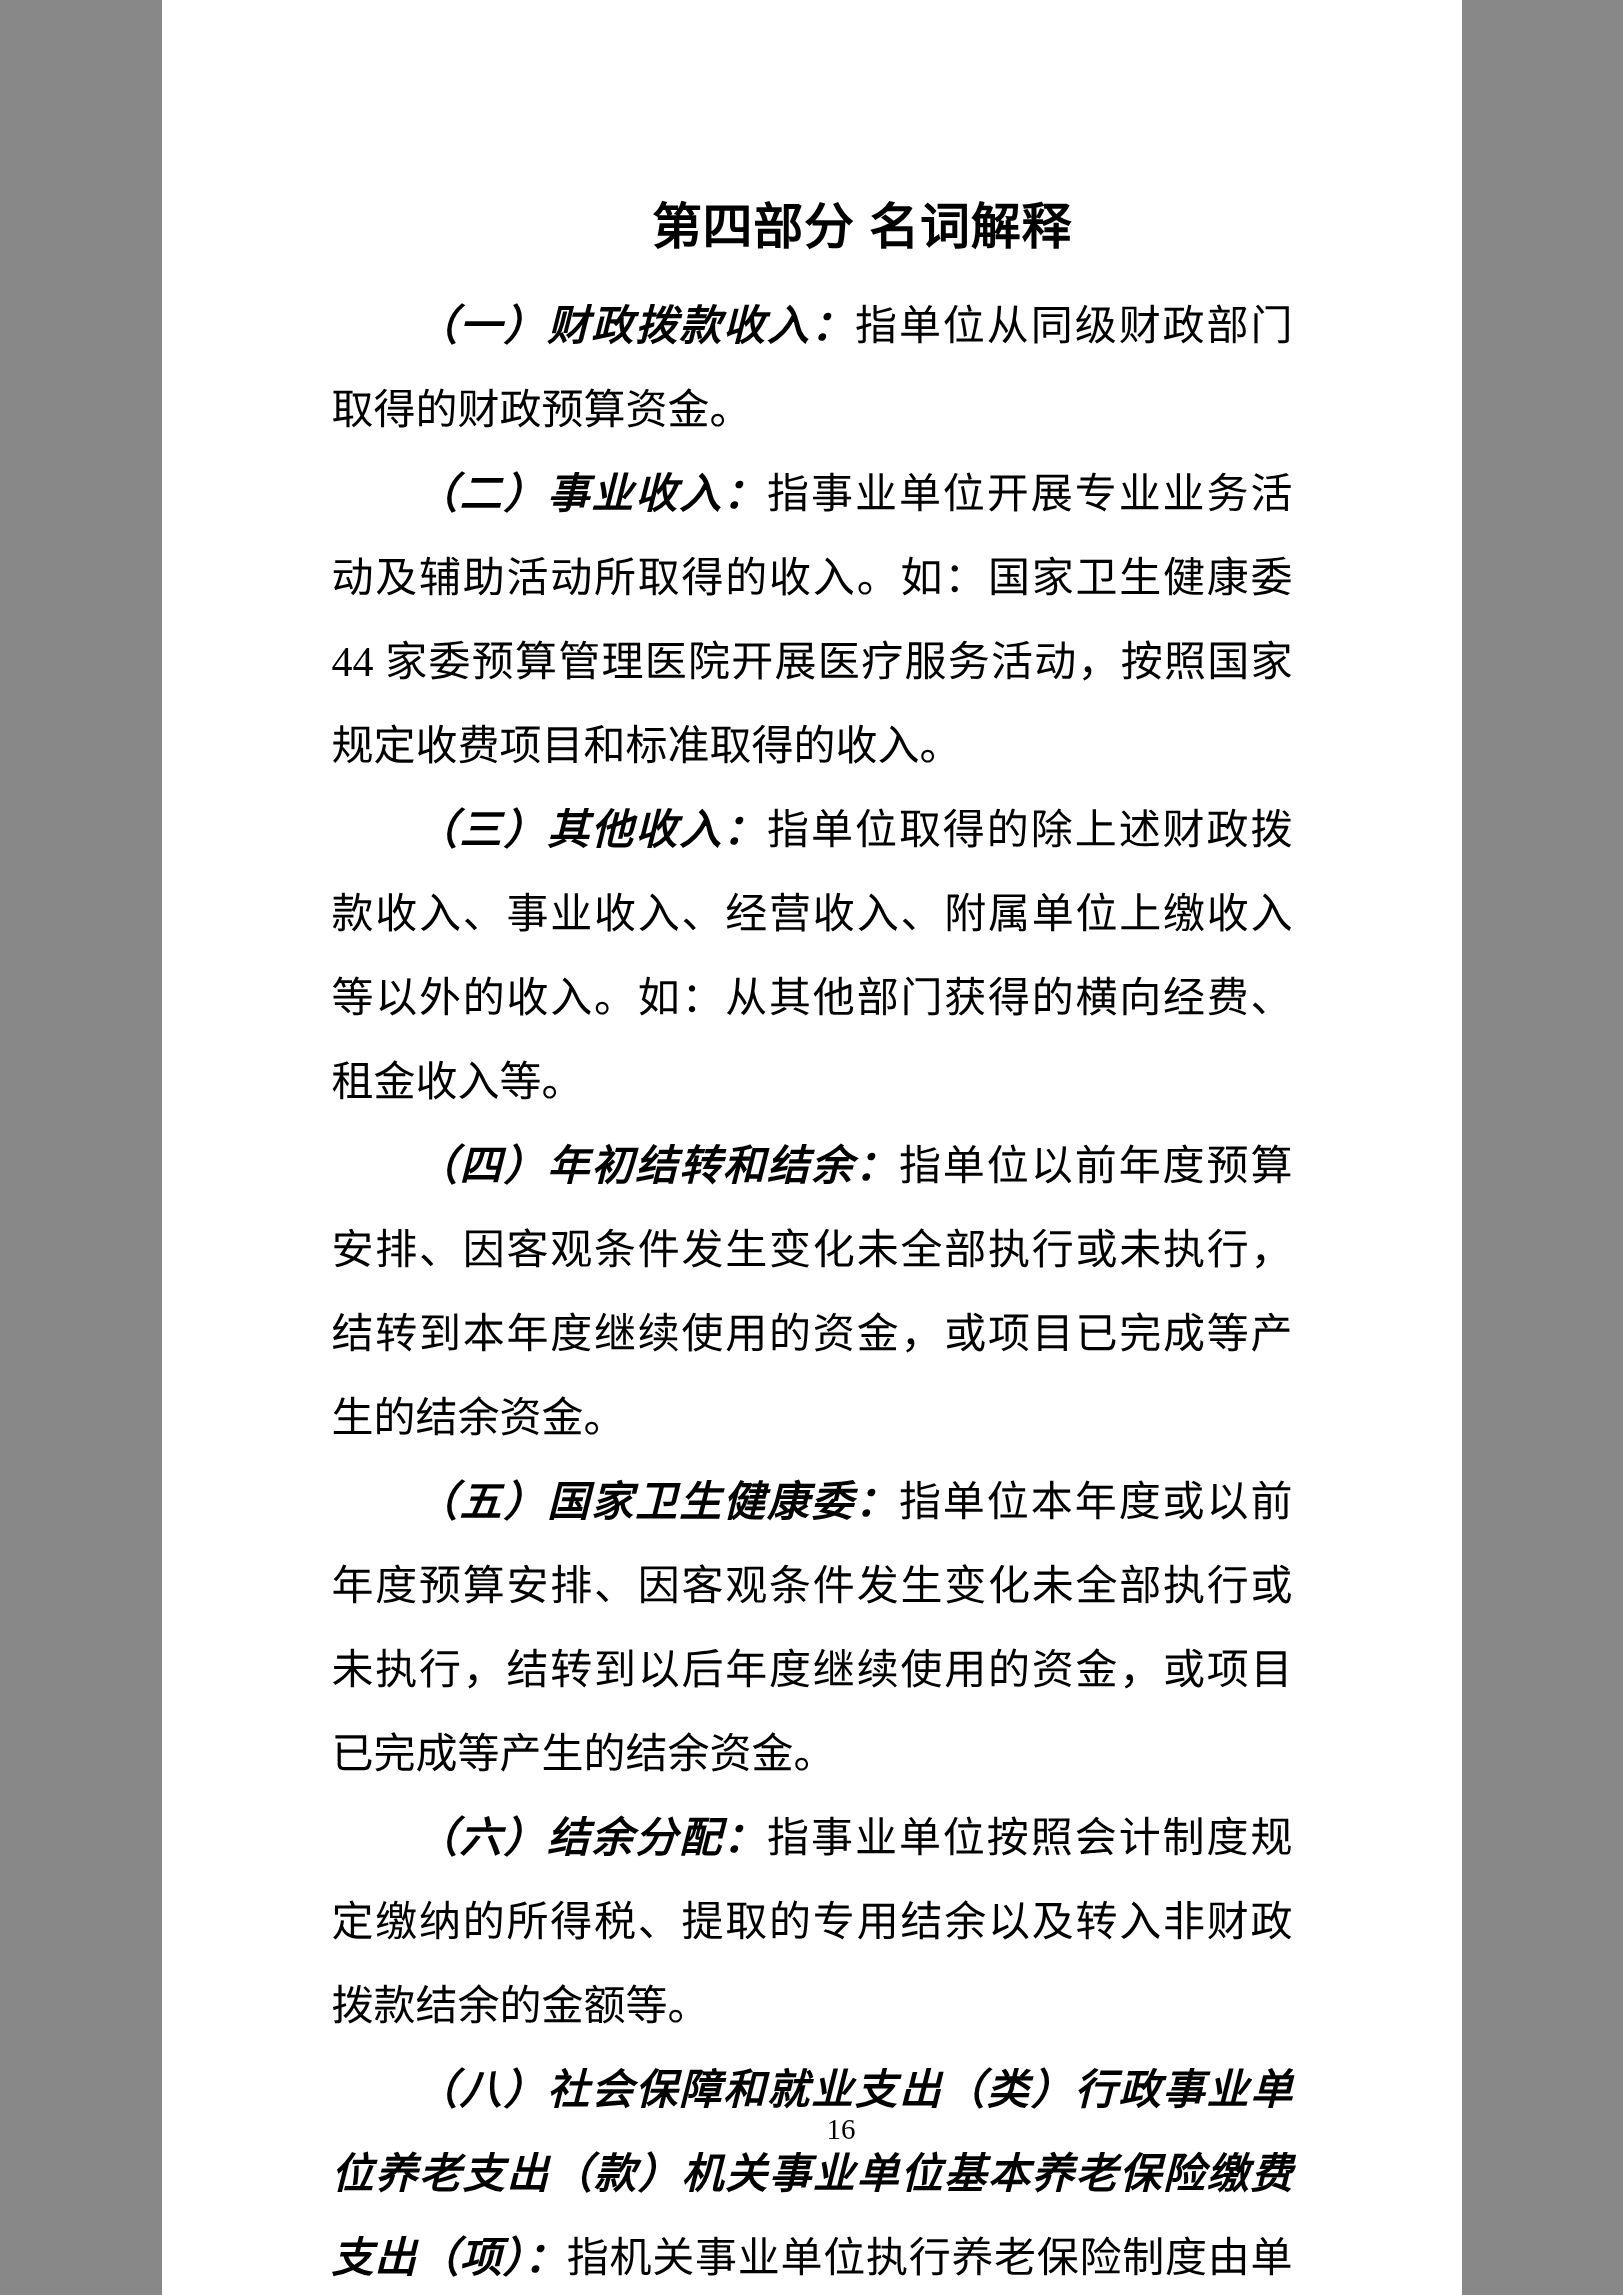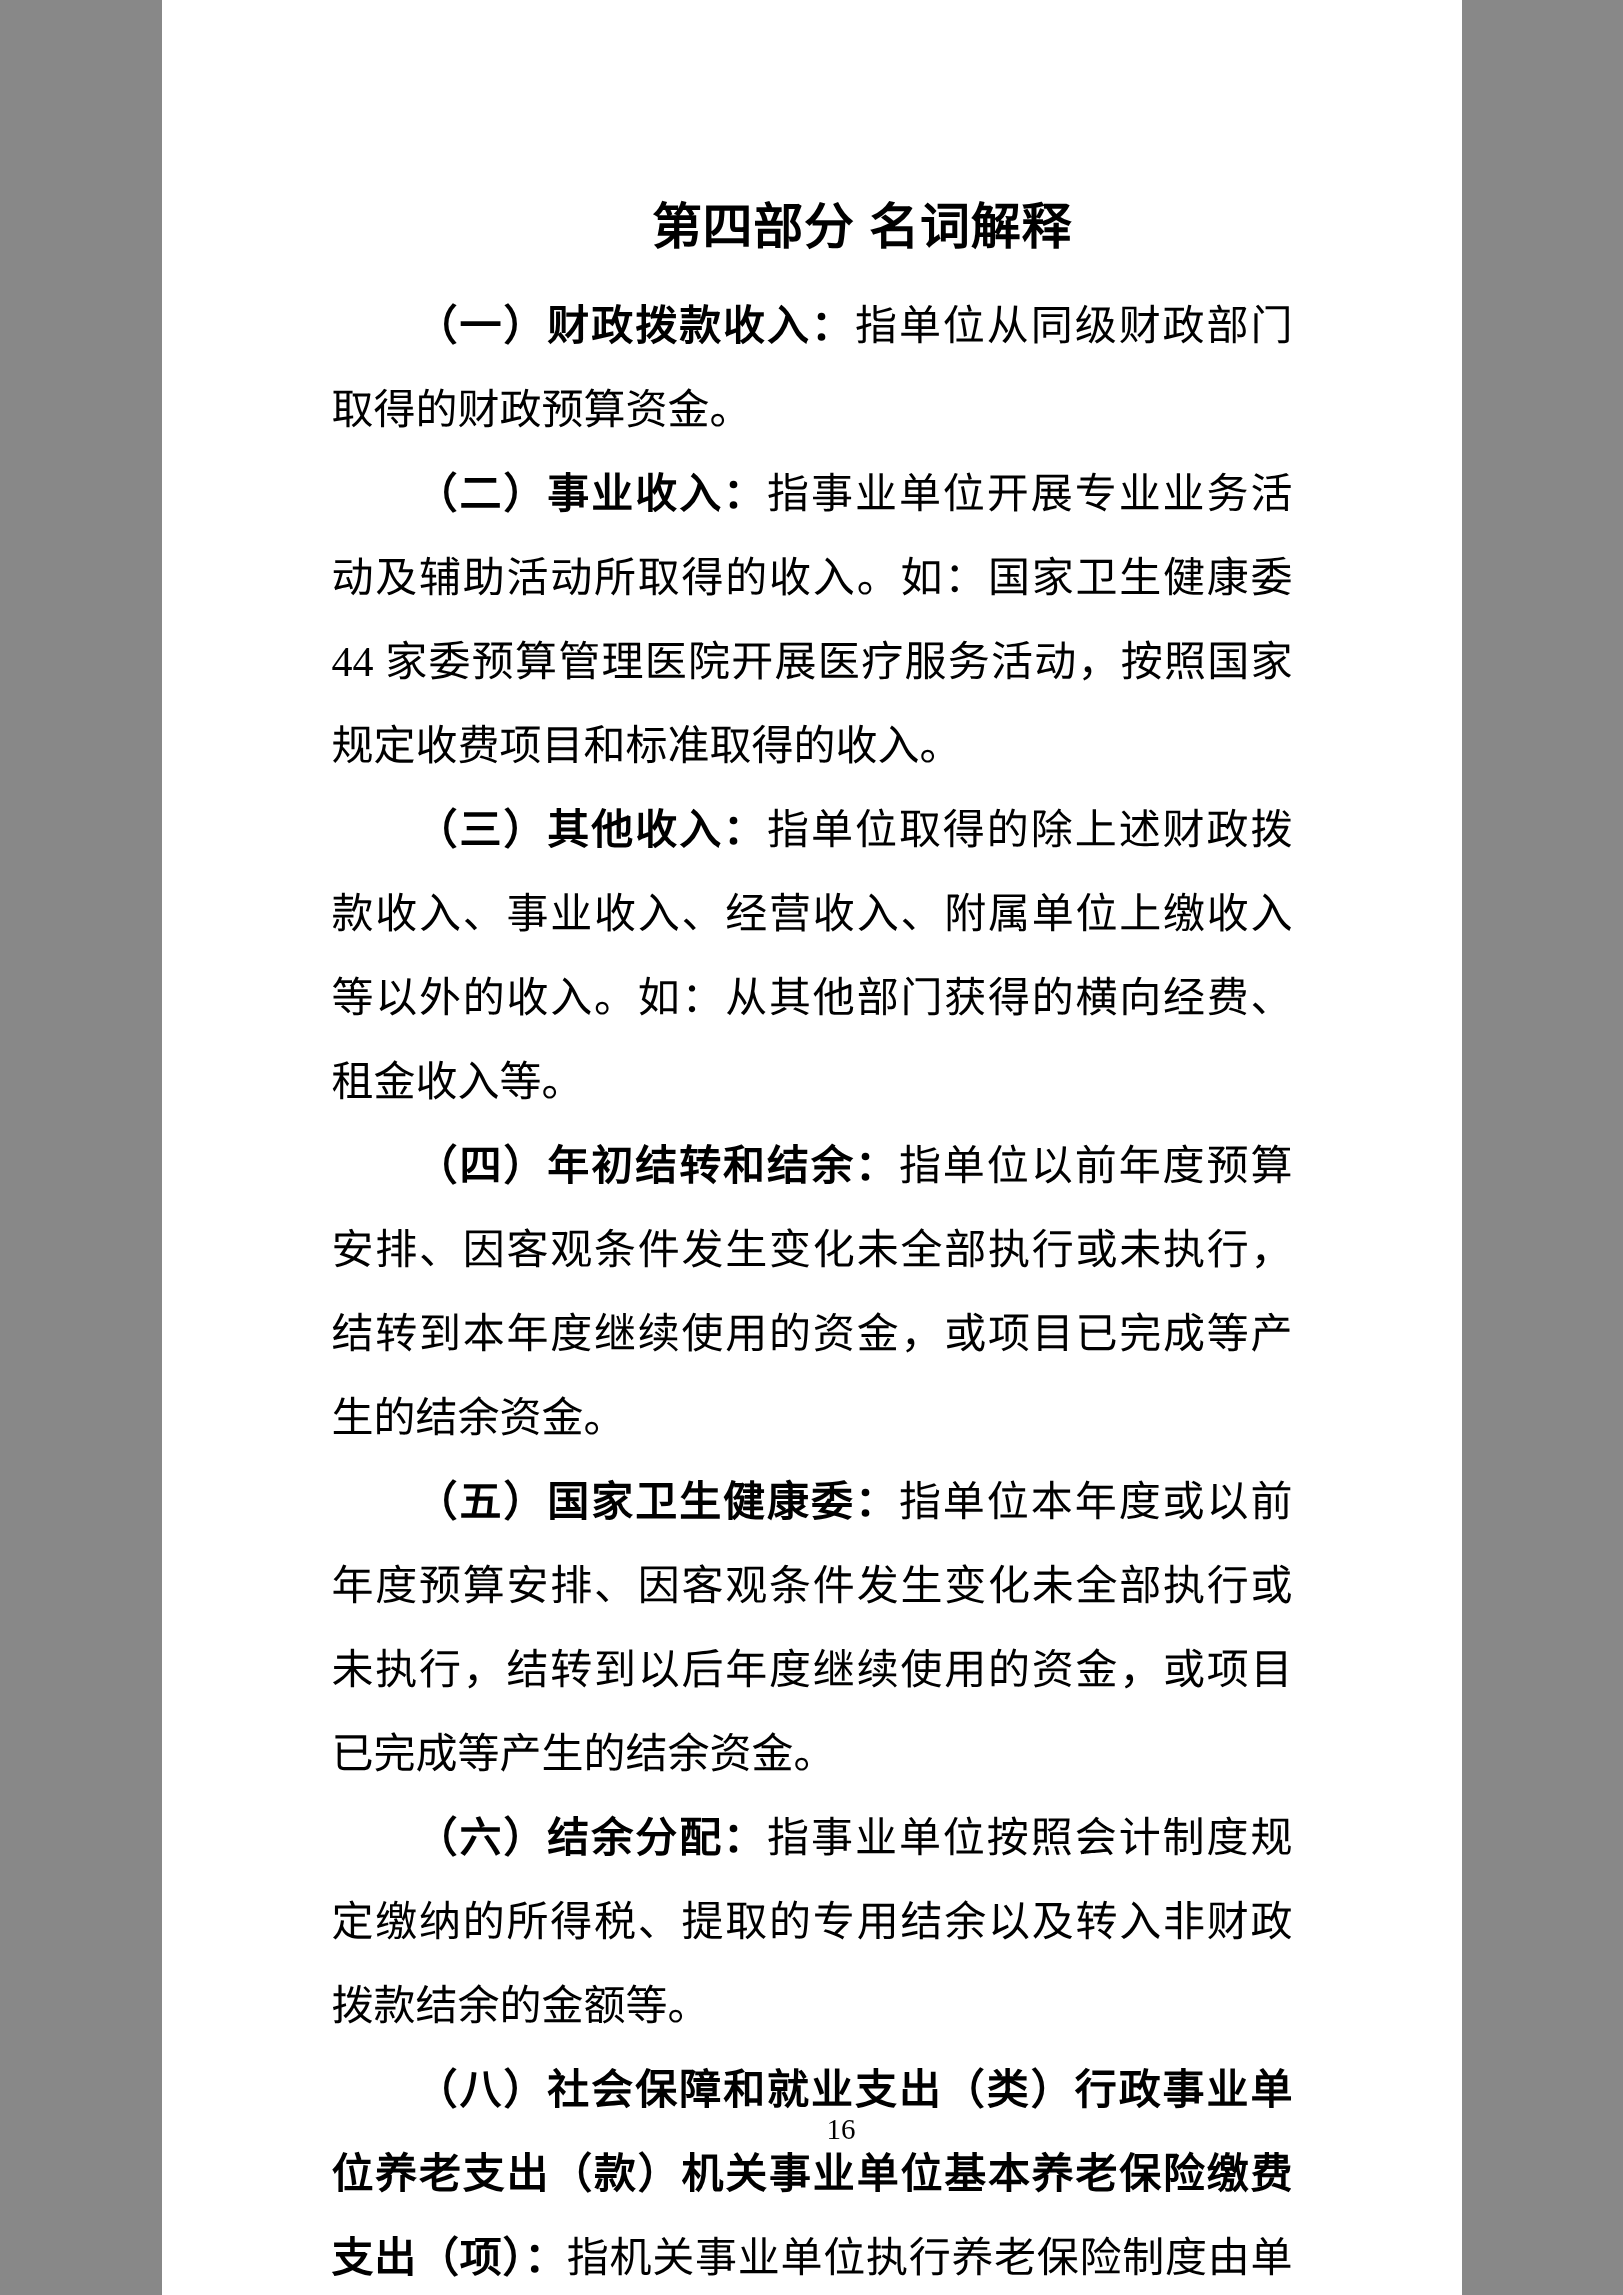--- a/index.html
+++ b/index.html
@@ -36,20 +36,21 @@
     font-size: 42px;
     line-height: 84px;
     text-align: justify;
     text-justify: inter-character;
     text-indent: 2em;
     word-break: normal;
     overflow-wrap: anywhere;
   }
   .para .lead {
     font-weight: bold;
+    font-style: italic;
   }
   .page-footer {
     position: absolute;
     top: 2110px;
     left: 170px;
     right: 169px;
     font-size: 29px;
     line-height: 39px;
     text-align: center;
     text-indent: 2em;

